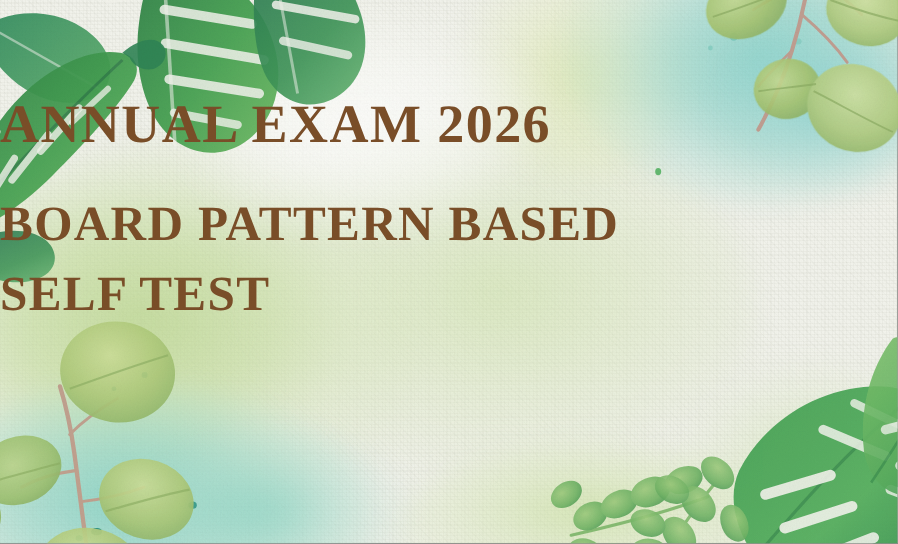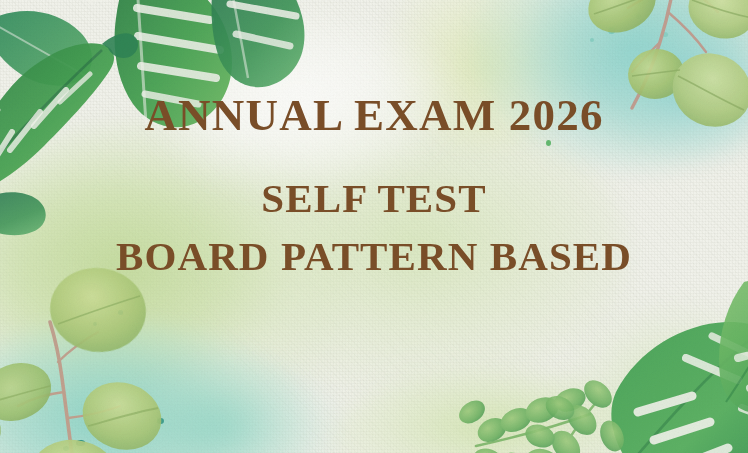--- a/index.html
+++ b/index.html
@@ -126,22 +126,21 @@
   #foliage-bottom-left { left: -30px;  top: 288px; }
   #foliage-bottom-right{ left: 486px;  top: 288px; }
 
   
   .text-stack {
     position: absolute;
     z-index: 8;
     left: 0;
     right: 0;
     top: 80px;
-    text-align: center;
-    margin-top: 12px;
+    text-align: left;
   }
   .line-title {
     font-family: "Liberation Serif", serif;
     font-size: 45px;
     line-height: 1.05;
     letter-spacing: 1.2px;
     color: #7a4e28;
     margin: 0 0 30px 0;
     white-space: nowrap;
   }
@@ -397,22 +396,22 @@
         <ellipse cx="54" cy="148" rx="15" ry="11" fill="url(#gFern)" transform="rotate(20 54 148)"></ellipse>
         <ellipse cx="74" cy="120" rx="15" ry="11" fill="url(#gFern)" transform="rotate(28 74 120)"></ellipse>
         <ellipse cx="126" cy="148" rx="16" ry="11" fill="url(#gFern)" transform="rotate(68 126 148)"></ellipse>
         <ellipse cx="106" cy="182" rx="16" ry="11" fill="url(#gFern)" transform="rotate(58 106 182)"></ellipse>
       </g>
     </svg>
   </div>
 
   <div class="text-stack">
     <h1 class="line-title">ANNUAL EXAM 2026</h1>
+    <h2 class="line-sub">BOARD PATTERN BASED</h2>
     <h2 class="line-sub">SELF TEST</h2>
-    <h2 class="line-sub">BOARD PATTERN BASED</h2>
   </div>
 
   <svg class="paper-grain" width="748" height="453">
     <defs>
       <filter id="grainFilter">
         <feTurbulence type="fractalNoise" baseFrequency="0.85" numOctaves="3" stitchTiles="stitch"></feTurbulence>
         <feColorMatrix type="saturate" values="0"></feColorMatrix>
         <feComponentTransfer>
           <feFuncA type="linear" slope="0.32" intercept="0"></feFuncA>
         </feComponentTransfer>

